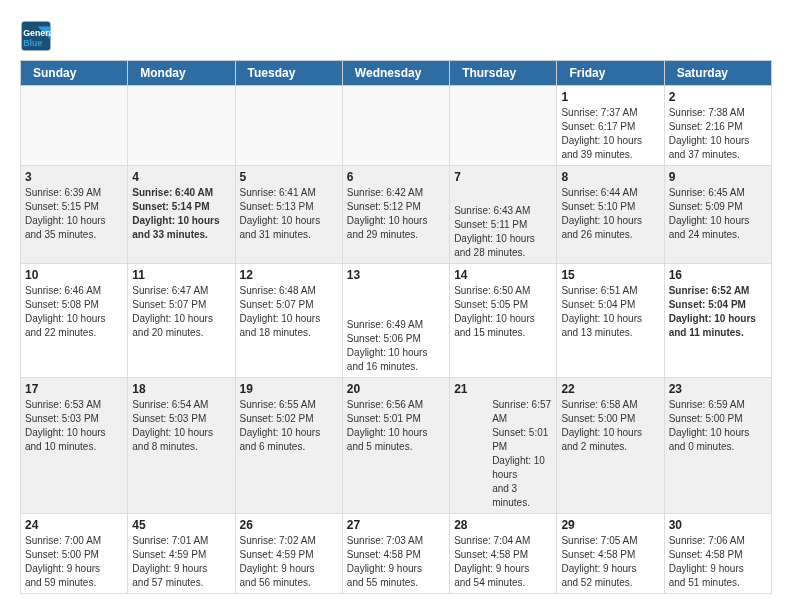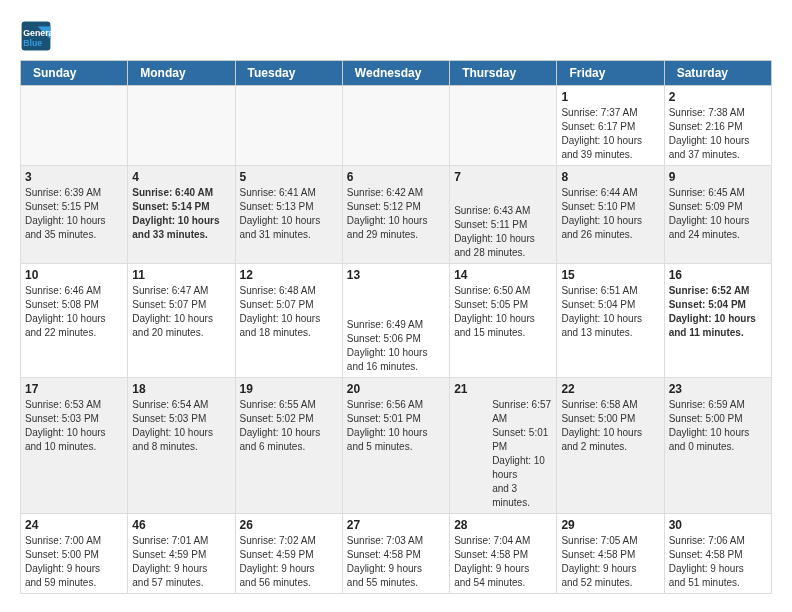--- a/index.html
+++ b/index.html
@@ -294,21 +294,21 @@
         </tr>
         <tr>
           <td>
             <span class="day-num">24</span>
             <div class="day-info" style="white-space: pre-line;">Sunrise: 7:00 AM
 Sunset: 5:00 PM
 Daylight: 9 hours
 and 59 minutes.</div>
           </td>
           <td>
-            <span class="day-num">46</span>
+            <span class="day-num">45</span>
             <div class="day-info" style="white-space: pre-line;">Sunrise: 7:01 AM
 Sunset: 4:59 PM
 Daylight: 9 hours
 and 57 minutes.</div>
           </td>
           <td>
             <span class="day-num">26</span>
             <div class="day-info" style="white-space: pre-line;">Sunrise: 7:02 AM
 Sunset: 4:59 PM
 Daylight: 9 hours

